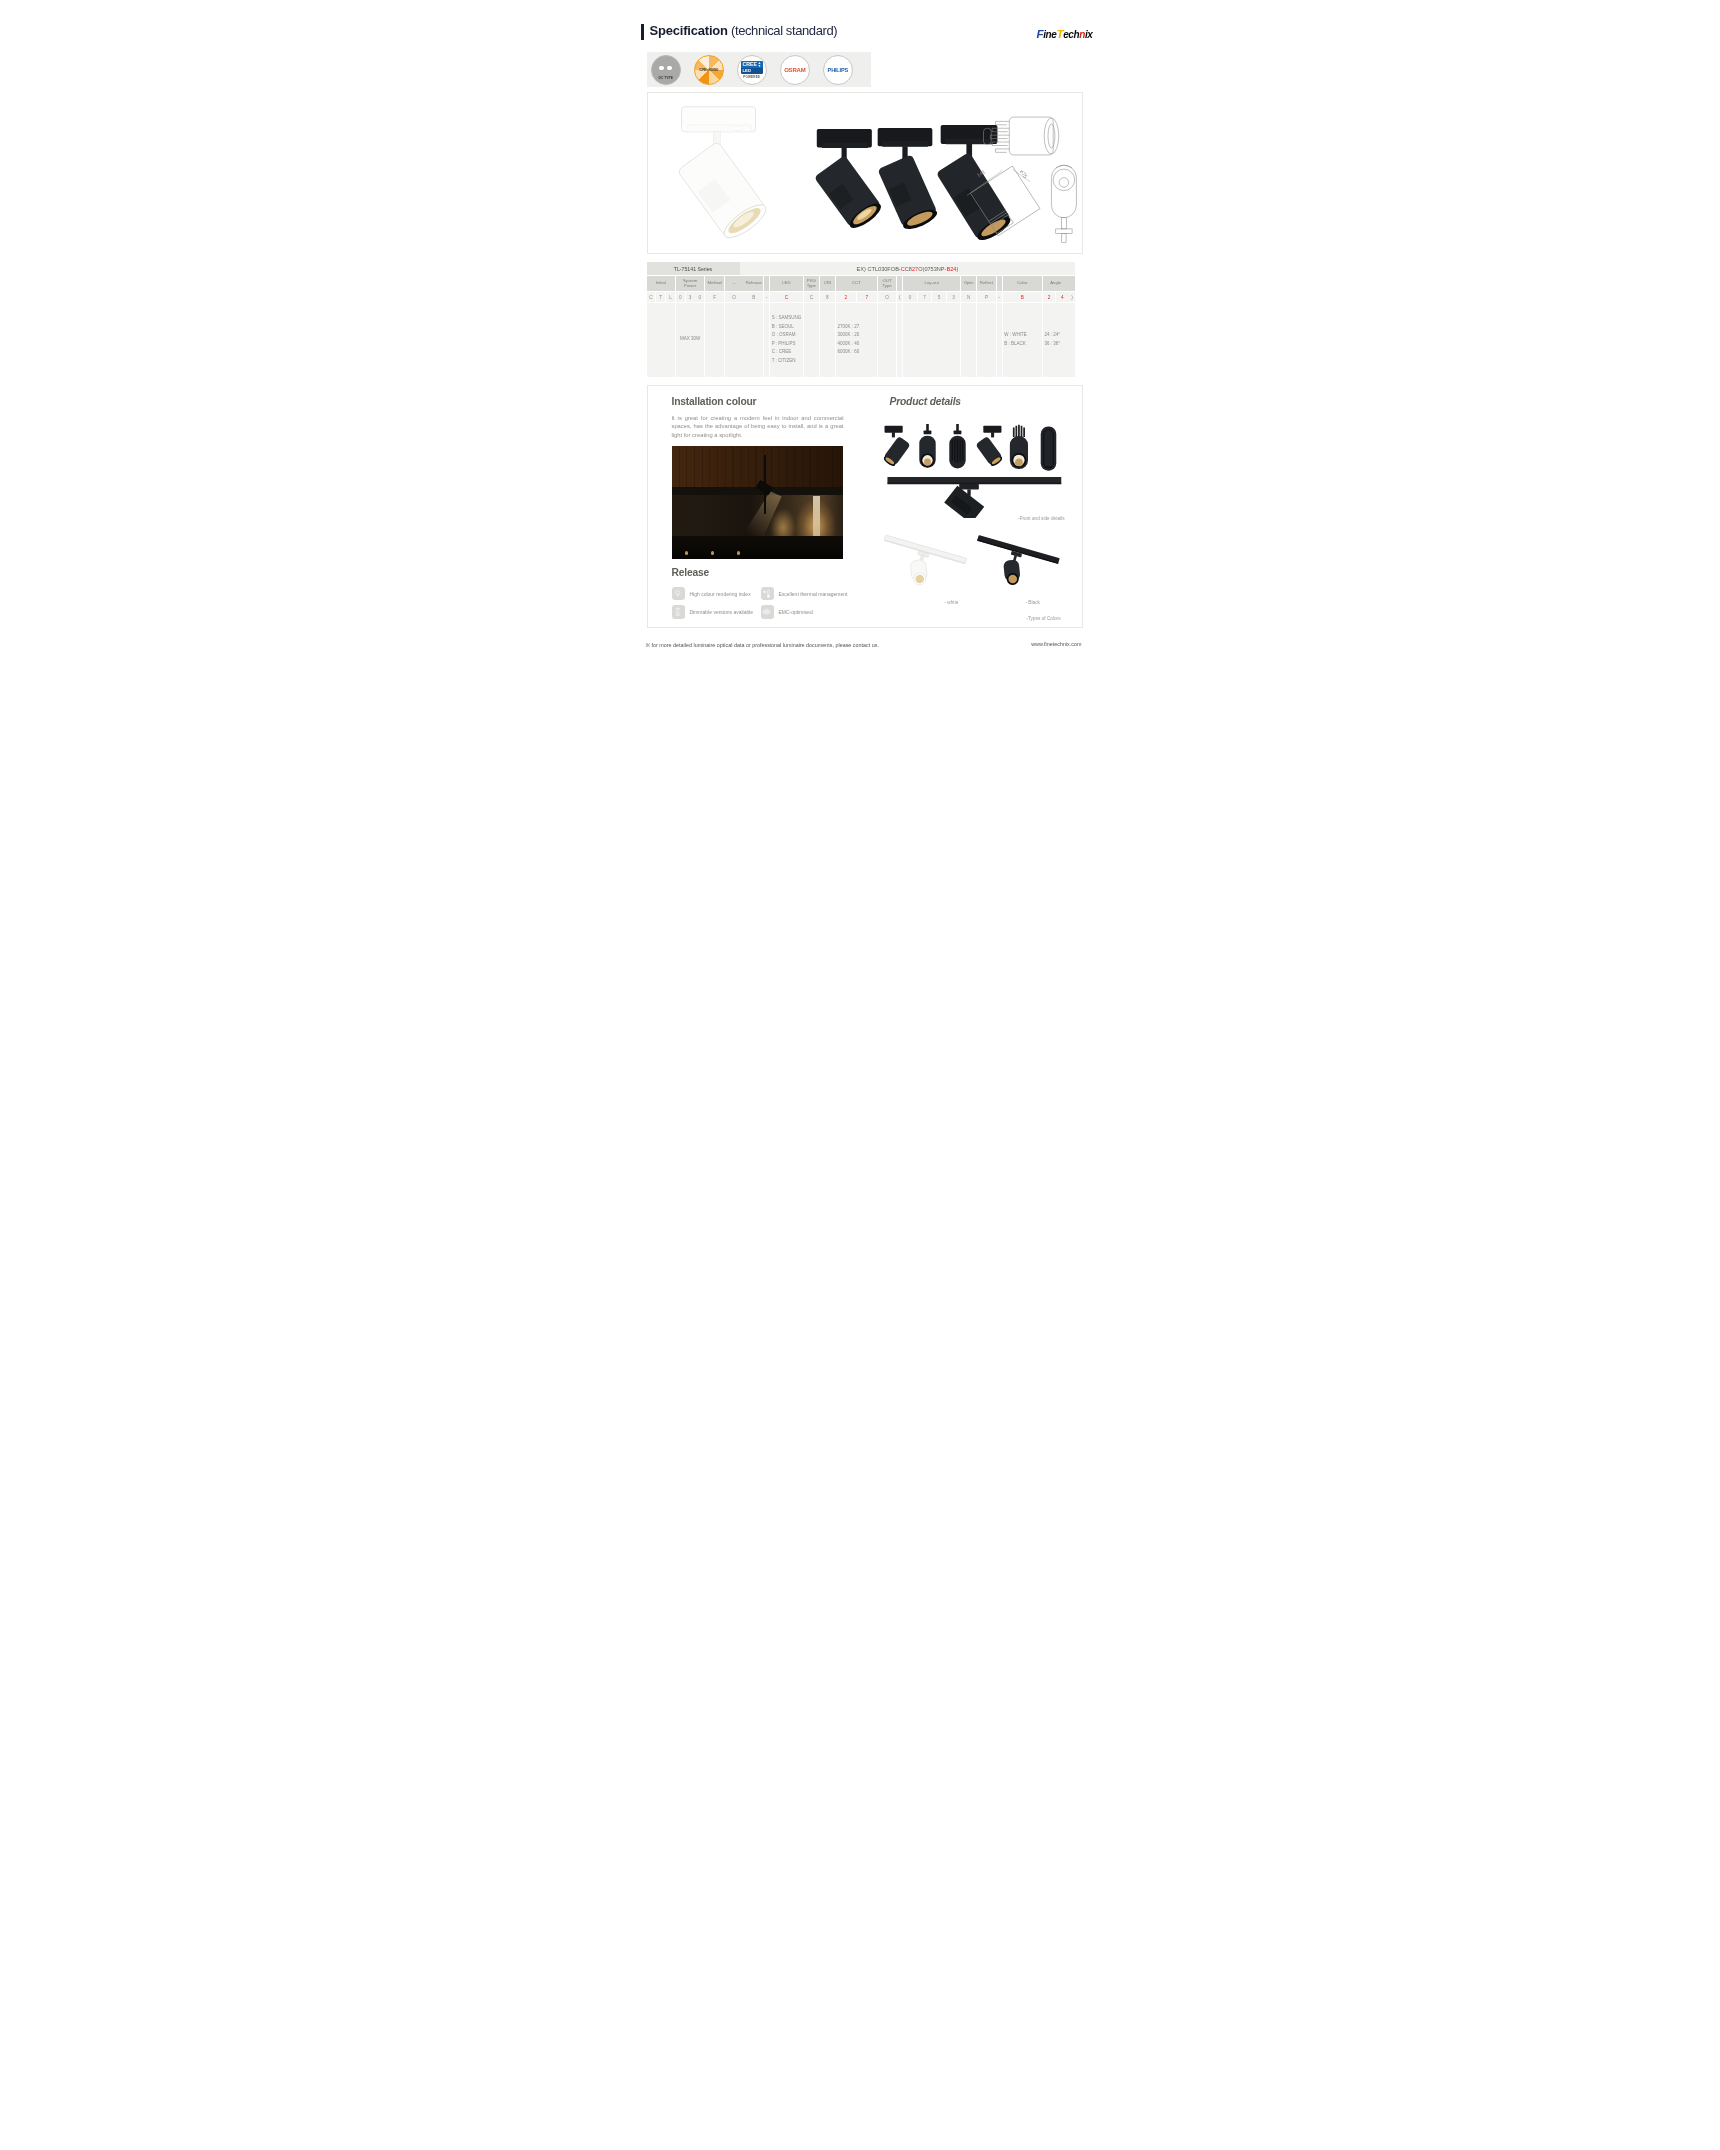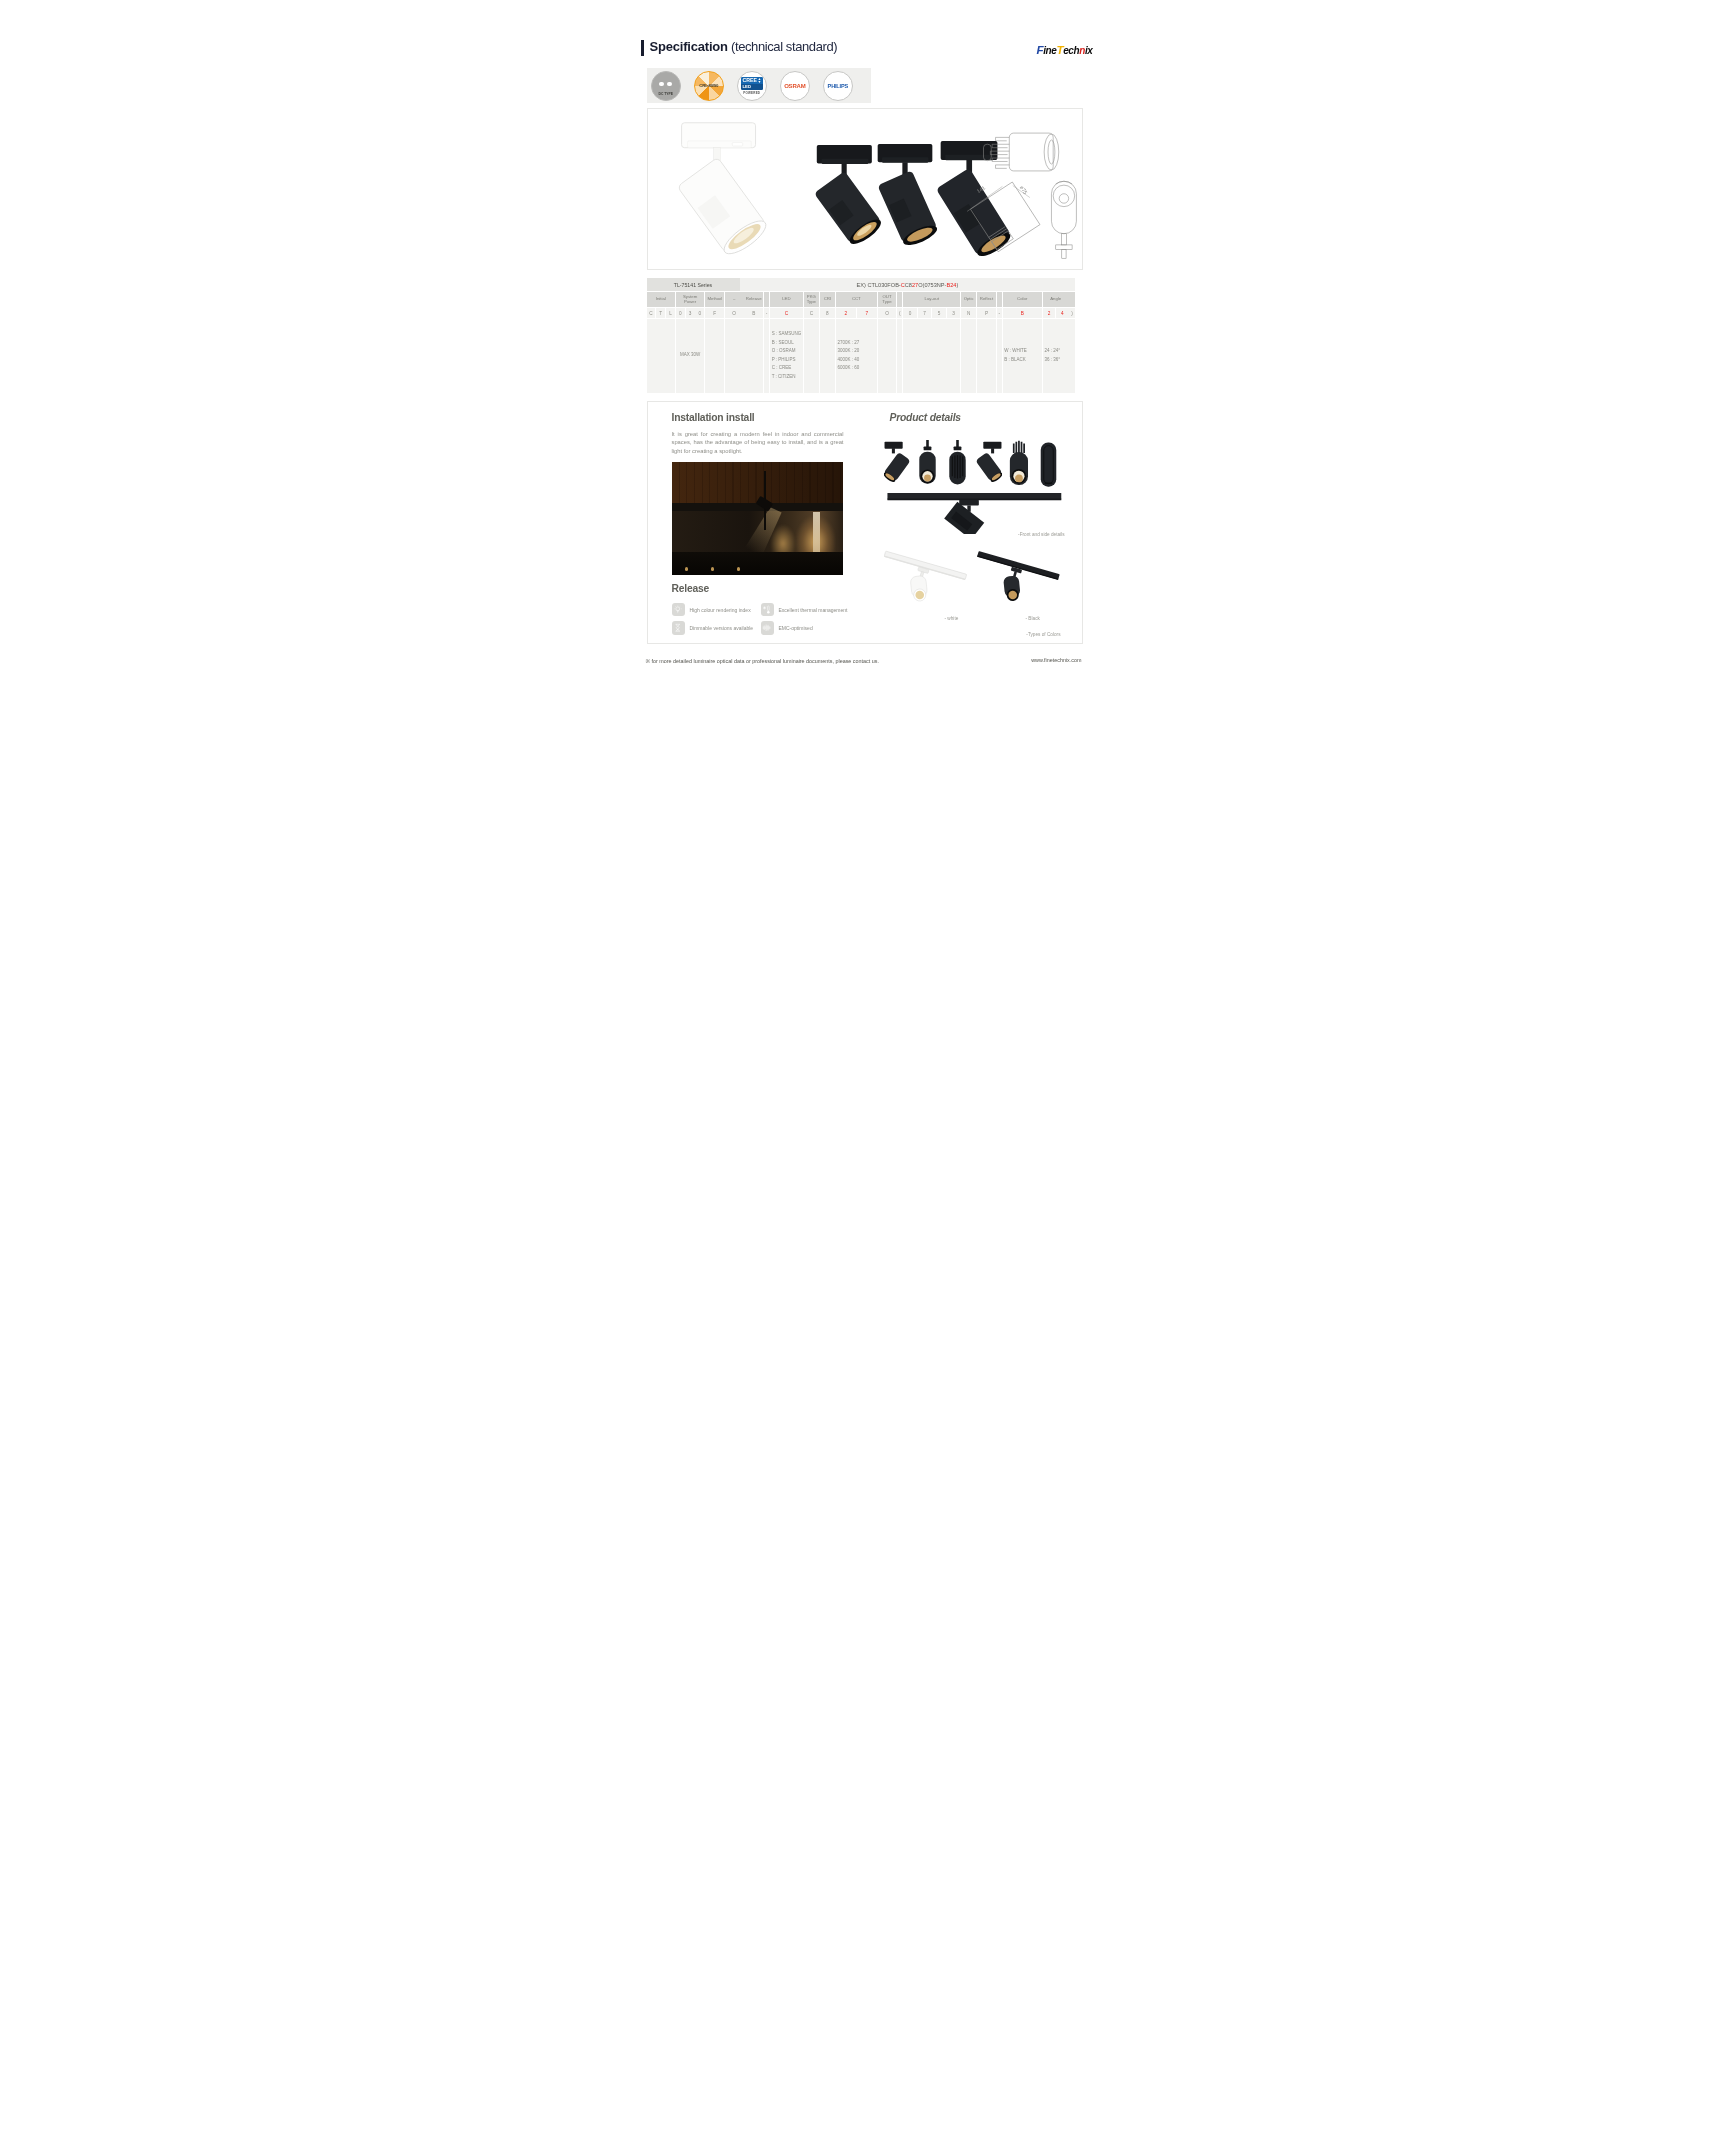--- a/index.html
+++ b/index.html
@@ -1,17 +1,17 @@
 <!DOCTYPE html>
 <html style="font-size:6.9px"><head>
 <meta charset="utf-8">
 <style>
   html,body{margin:0;padding:0;background:#ffffff;}
   body{font-family:"Liberation Sans", sans-serif; -webkit-font-smoothing:antialiased;}
-  .page{position:relative;width:497px;height:662px;margin:16px auto;background:#fff;overflow:hidden;}
+  .page{position:relative;width:497px;height:662px;margin:0 auto;background:#fff;overflow:hidden;}
 
   
   .accent-bar{position:absolute;left:29px;top:24px;width:3.9px;height:16px;background:#171c2e;}
   .page-title{position:absolute;left:38px;top:23px;font-size:13px;font-weight:bold;color:#171c2e;letter-spacing:-0.2px;}
   .page-title .light{font-weight:400;color:#232a42;letter-spacing:-0.4px;}
   .logo{position:absolute;left:425px;top:27px;font-style:italic;font-weight:bold;font-size:10px;letter-spacing:-0.4px;white-space:nowrap;}
   .logo .l-f{color:#2148a4;font-size:11.6px;}
   .logo .l-t{color:#f3b200;font-size:11.6px;}
   .logo .l-k{color:#0d0d0d;}
   .logo .l-n{color:#d8231f;}
@@ -472,21 +472,21 @@
             <div class="dline">36 : 36°</div>
           </div>
         </div>
         <div class="col-wrap " style="flex: 0.57 1 0px;">
           <div class="dtl-cell"></div>
         </div>
       </div>
   </div>
 
   <div class="bottom-box">
-    <div class="h2 install">Installation install</div>
+    <div class="h2 install">Installation colour</div>
     <div class="install-para">It is great for creating a modern feel in indoor and commercial spaces, has the advantage of being easy to install, and is a great light for creating a spotlight.</div>
 
     <div class="photo">
       <div class="ph-ceiling"></div>
       <div class="ph-beam"></div>
       <div class="ph-wall"></div>
       <div class="ph-glow1"></div>
       <div class="ph-glow2"></div>
       <div class="ph-sign"></div>
       <div class="ph-cone"></div>

